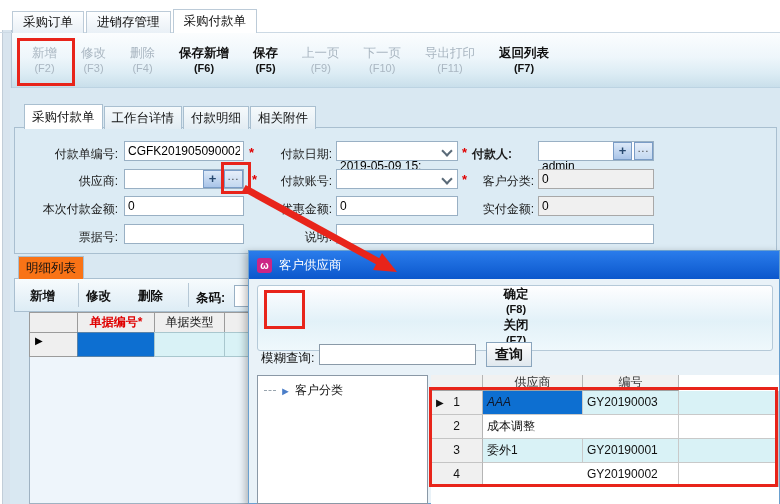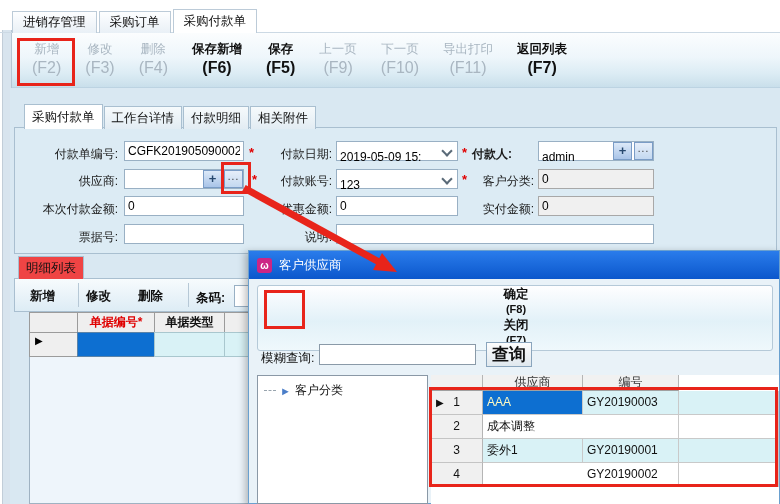--- a/index.html
+++ b/index.html
@@ -12,85 +12,85 @@
   
   .win-tabs{position:absolute;left:12px;top:9px;display:flex;align-items:flex-end;z-index:2;}
   .win-tab{height:21px;line-height:21px;padding:0 10px;background:linear-gradient(#fdfeff,#e9f0f6);border:1px solid #bccbd8;border-bottom:none;margin-right:2px;font-size:12.5px;cursor:default;}
   .win-tab.active{background:#fff;height:23px;line-height:23px;}
   .tabline{position:absolute;left:0;top:32px;width:780px;height:1px;background:#ccd9e4;}
   
   .toolbar{position:absolute;left:12px;top:33px;width:768px;height:55px;box-sizing:border-box;
     background:linear-gradient(180deg,#fbfdfe 0%,#eef6fb 45%,#dcecf4 75%,#c9dfeb 100%);
     border-bottom:1px solid #bcd3e2;display:flex;align-items:center;padding-left:8px;}
   .tbtn{padding:0 12px;text-align:center;line-height:1.3;font-size:12.5px;cursor:default;}
-  .tbtn .fkey{font-size:16px;display:block;}
+  .tbtn .fkey{font-size:11px;display:block;}
   .tbtn.disabled{color:#a9b6c1;}
   .tbtn.enabled{color:#111;font-weight:bold;}
   
   .content-bg{position:absolute;left:10px;top:88px;width:770px;height:416px;background:#d9e8f2;}
   
   .sub-tabs{position:absolute;left:24px;top:104px;display:flex;align-items:flex-end;z-index:2;}
   .sub-tab{height:22px;line-height:22px;padding:0 7px;background:linear-gradient(#f6fafc,#e2ecf3);border:1px solid #a9bfd0;border-bottom:none;margin-right:1px;font-size:12.5px;cursor:default;}
   .sub-tab.active{background:#fff;height:24px;line-height:24px;}
   .form-panel{position:absolute;left:14px;top:127px;width:763px;height:127px;background:#dcebf4;border:1px solid #a9bfd0;box-sizing:border-box;}
   
   .flabel{position:absolute;text-align:right;font-size:12px;color:#1a1a1a;z-index:3;}
   .finput{position:absolute;height:20px;border:1px solid #99b0c4;background:#fff;font:12px "Liberation Sans","DejaVu Sans",sans-serif;padding:0 3px;box-sizing:border-box;z-index:3;}
   .finput.ro{background:#f0f0f0;border-color:#a8a8a8;}
   .req{position:absolute;color:#e00000;font-size:13px;font-weight:bold;z-index:3;}
   .combo,.pick{position:absolute;height:20px;border:1px solid #99b0c4;background:#fff;box-sizing:border-box;z-index:3;}
-  .combo input,.pick input{border:none;height:16px;margin-top:7px;font:12px "Liberation Sans","DejaVu Sans",sans-serif;padding:0 3px;background:transparent;outline:none;}
+  .combo input,.pick input{border:none;height:16px;margin-top:16px;font:12px "Liberation Sans","DejaVu Sans",sans-serif;padding:0 3px;background:transparent;outline:none;}
   .chev{position:absolute;right:6px;top:5px;width:6px;height:6px;border-right:2px solid #5a6a78;border-bottom:2px solid #5a6a78;transform:rotate(45deg);}
   .mini-btn{position:absolute;top:0;width:19px;height:18px;box-sizing:border-box;border:1px solid #7a9cc6;text-align:center;cursor:pointer;}
   .mini-plus{right:21px;background:linear-gradient(#dce9f8,#a9c4e8);color:#27486e;font-weight:bold;font-size:13px;line-height:15px;}
   .mini-dots{right:0;background:linear-gradient(#e6eef9,#c3d8f0);color:#333;font-size:10px;line-height:12px;letter-spacing:1px;}
   
-  .dl-tab{position:absolute;left:18px;top:256px;width:66px;height:23px;background:#ef4444;border:1px solid #a9bfd0;border-bottom:none;box-sizing:border-box;text-align:center;line-height:22px;font-size:12.5px;z-index:2;}
+  .dl-tab{position:absolute;left:18px;top:256px;width:66px;height:23px;background:#f97316;border:1px solid #a9bfd0;border-bottom:none;box-sizing:border-box;text-align:center;line-height:22px;font-size:12.5px;z-index:2;}
   .dl-toolrow{position:absolute;left:14px;top:278px;width:763px;height:34px;background:linear-gradient(#f7fbfd,#ddecf5);border:1px solid #a9bfd0;box-sizing:border-box;}
   .dl-btn{position:absolute;font-weight:bold;font-size:12.5px;z-index:2;cursor:pointer;}
   .dl-sep{position:absolute;width:1px;height:24px;background:#b6c8d6;top:283px;}
   .dl-hcell{position:absolute;top:312px;height:21px;background:#efefef;border:1px solid #9b9b9b;box-sizing:border-box;text-align:center;line-height:19px;font-size:12px;}
   .dl-rcell{position:absolute;top:332px;height:25px;box-sizing:border-box;border:1px solid #9b9b9b;}
   .dl-body{position:absolute;left:29px;top:312px;width:749px;height:192px;background:#eef5fb;border:1px solid #9fb2c2;box-sizing:border-box;}
   .marker{color:#000;font-size:10px;}
   
   .dlg{position:absolute;left:248px;top:250px;width:532px;height:254px;background:#e9f2f8;border:1px solid #6aa0cf;box-sizing:border-box;box-shadow:-3px 2px 7px rgba(0,0,0,.25);z-index:10;}
   .dlg-title{height:28px;background:linear-gradient(#2a7ceb,#0b57cc);display:flex;align-items:center;padding-left:8px;}
   .dlg-icon{width:15px;height:15px;background:#cc2585;border-radius:3px;color:#fff;font-size:10px;line-height:15px;text-align:center;font-weight:bold;}
   .dlg-title-text{color:#fff;margin-left:7px;font-size:12.5px;}
   .dlg-toolbar{position:absolute;left:8px;top:34px;right:6px;height:66px;border:1px solid #b5c9d8;border-radius:3px;background:linear-gradient(180deg,#fefeff 0%,#e2f1f8 55%,#eff8fc 100%);display:flex;align-items:center;padding-left:12px;box-sizing:border-box;flex-direction:column;}
   .dlg-btn{text-align:center;line-height:1.3;font-size:12.5px;font-weight:bold;padding:0 10px;margin-right:10px;cursor:pointer;}
   .dlg-btn .fkey{font-size:11px;display:block;font-weight:bold;}
   .dlg-search-label{position:absolute;left:12px;top:99px;font-size:12.5px;}
   .dlg-search-input{position:absolute;left:70px;top:93px;width:157px;height:21px;border:1px solid #8a9aa8;background:#fff;box-sizing:border-box;font:12px "Liberation Sans","DejaVu Sans",sans-serif;padding:0 3px;}
-  .dlg-search-btn{position:absolute;left:237px;top:91px;width:46px;height:25px;border:1px solid #8aa5bd;background:linear-gradient(#fdfdfd,#e0e8ee);box-sizing:border-box;text-align:center;line-height:23px;font-size:17px;font-weight:bold;cursor:pointer;}
+  .dlg-search-btn{position:absolute;left:237px;top:91px;width:46px;height:25px;border:1px solid #8aa5bd;background:linear-gradient(#fdfdfd,#e0e8ee);box-sizing:border-box;text-align:center;line-height:23px;font-size:14px;font-weight:bold;cursor:pointer;}
   .dlg-tree{position:absolute;left:8px;top:124px;width:171px;height:129px;background:#fff;border:1px solid #8a98a6;box-sizing:border-box;}
   .tree-node{display:flex;align-items:center;gap:4px;padding:6px 0 0 6px;}
   .tree-dash{width:12px;border-top:1px dashed #98a4ae;}
   .tree-arrow{color:#4a7dc8;font-size:11px;}
   .dlg-table{position:absolute;left:182px;top:124px;width:348px;height:130px;background:#fff;}
   .dt-hcell{position:absolute;top:0;height:16px;background:#f1f1f1;border-right:1px solid #b5b5b5;border-bottom:1px solid #a0a0a0;box-sizing:border-box;text-align:center;line-height:15px;font-size:12px;color:#333;}
   .dt-num{position:absolute;width:52px;height:24px;background:#f0f0f0;border-right:1px solid #b5b5b5;border-bottom:1px solid #c4c4c4;box-sizing:border-box;text-align:center;line-height:23px;}
   .dt-cell{position:absolute;height:24px;border-right:1px solid #c9c9c9;border-bottom:1px solid #c9c9c9;box-sizing:border-box;padding-left:4px;line-height:23px;overflow:hidden;}
   .cyan{background:#d9f2f6;}
   .white{background:#ffffff;}
-  .sel{background:#0d6fd1;color:#fef9c3;}
+  .sel{background:#0d6fd1;color:#0f172a;font-style:italic;}
   .dt-marker{position:absolute;left:5px;top:0;line-height:23px;font-size:10px;}
   
   .red-box{position:absolute;border:3px solid #e8241a;box-sizing:border-box;z-index:30;background:transparent;}
   #arrow-svg{position:absolute;left:0;top:0;z-index:30;pointer-events:none;}
 </style>
 </head>
 <body>
 
 <div class="gutter"></div>
 
 <div class="win-tabs">
+  <div class="win-tab">采购订单</div>
   <div class="win-tab">进销存管理</div>
-  <div class="win-tab">采购订单</div>
   <div class="win-tab active">采购付款单</div>
 </div>
 <div class="tabline"></div>
 
 <div class="toolbar">
   <div class="tbtn disabled"><span>新增</span><span class="fkey">(F2)</span></div>
   <div class="tbtn disabled"><span>修改</span><span class="fkey">(F3)</span></div>
   <div class="tbtn disabled"><span>删除</span><span class="fkey">(F4)</span></div>
   <div class="tbtn enabled"><span>保存新增</span><span class="fkey">(F6)</span></div>
   <div class="tbtn enabled"><span>保存</span><span class="fkey">(F5)</span></div>
@@ -130,21 +130,20 @@
 
 <div class="flabel" style="left:250px;top:146px;width:82px;">付款日期:</div>
 <div class="combo" style="left:336px;top:141px;width:122px;">
   <input style="width: 98px;" value="2019-05-09 15:">
   <span class="chev"></span>
 </div>
 <span class="req" style="left:462px;top:145px;">*</span>
 
 <div class="flabel" style="left:250px;top:173px;width:82px;">付款账号:</div>
 <div class="combo" style="left:336px;top:169px;width:122px;">
-  <input style="width: 98px;" value="123">
   <span class="chev"></span>
 </div>
 <span class="req" style="left:462px;top:172px;">*</span>
 
 <div class="flabel" style="left:250px;top:201px;width:82px;">优惠金额:</div>
 <input class="finput" style="left: 336px; top: 196px; width: 122px;" value="0">
 
 <div class="flabel" style="left:250px;top:229px;width:82px;">说明:</div>
 <input class="finput" style="left: 336px; top: 224px; width: 318px;" value="">
 
@@ -167,21 +166,21 @@
 <span class="dl-btn" style="left:86px;top:288px;">修改</span>
 <span class="dl-btn" style="left:138px;top:288px;">删除</span>
 <div class="dl-sep" style="left:78px;"></div>
 <div class="dl-sep" style="left:188px;"></div>
 <span class="dl-btn" style="left:196px;top:290px;">条码:</span>
 <input class="finput" style="left: 234px; top: 285px; width: 78px; height: 22px; z-index: 1;" value="">
 
 <div class="dl-body"></div>
 <div class="dl-hcell" style="left:29px;width:49px;"></div>
 <div class="dl-hcell" style="left:77px;width:78px;color:#e00000;font-weight:bold;">单据编号*</div>
-<div class="dl-hcell" style="left:154px;width:71px;font-weight:bold;">单据类型</div>
+<div class="dl-hcell" style="left:154px;width:71px;">单据类型</div>
 <div class="dl-hcell" style="left:224px;width:80px;">订</div>
 <div class="dl-rcell" style="left:29px;width:49px;background:#efefef;"><span class="marker" style="margin-left:5px;">▶</span></div>
 <div class="dl-rcell sel" style="left:77px;width:78px;border-color:#5a83a8;"></div>
 <div class="dl-rcell cyan" style="left:154px;width:71px;border-color:#a9c7ce;"></div>
 <div class="dl-rcell cyan" style="left:224px;width:80px;border-color:#a9c7ce;"></div>
 
 <div class="dlg">
   <div class="dlg-title">
     <span class="dlg-icon"><span>ω</span></span>
     <span class="dlg-title-text">客户供应商</span>

